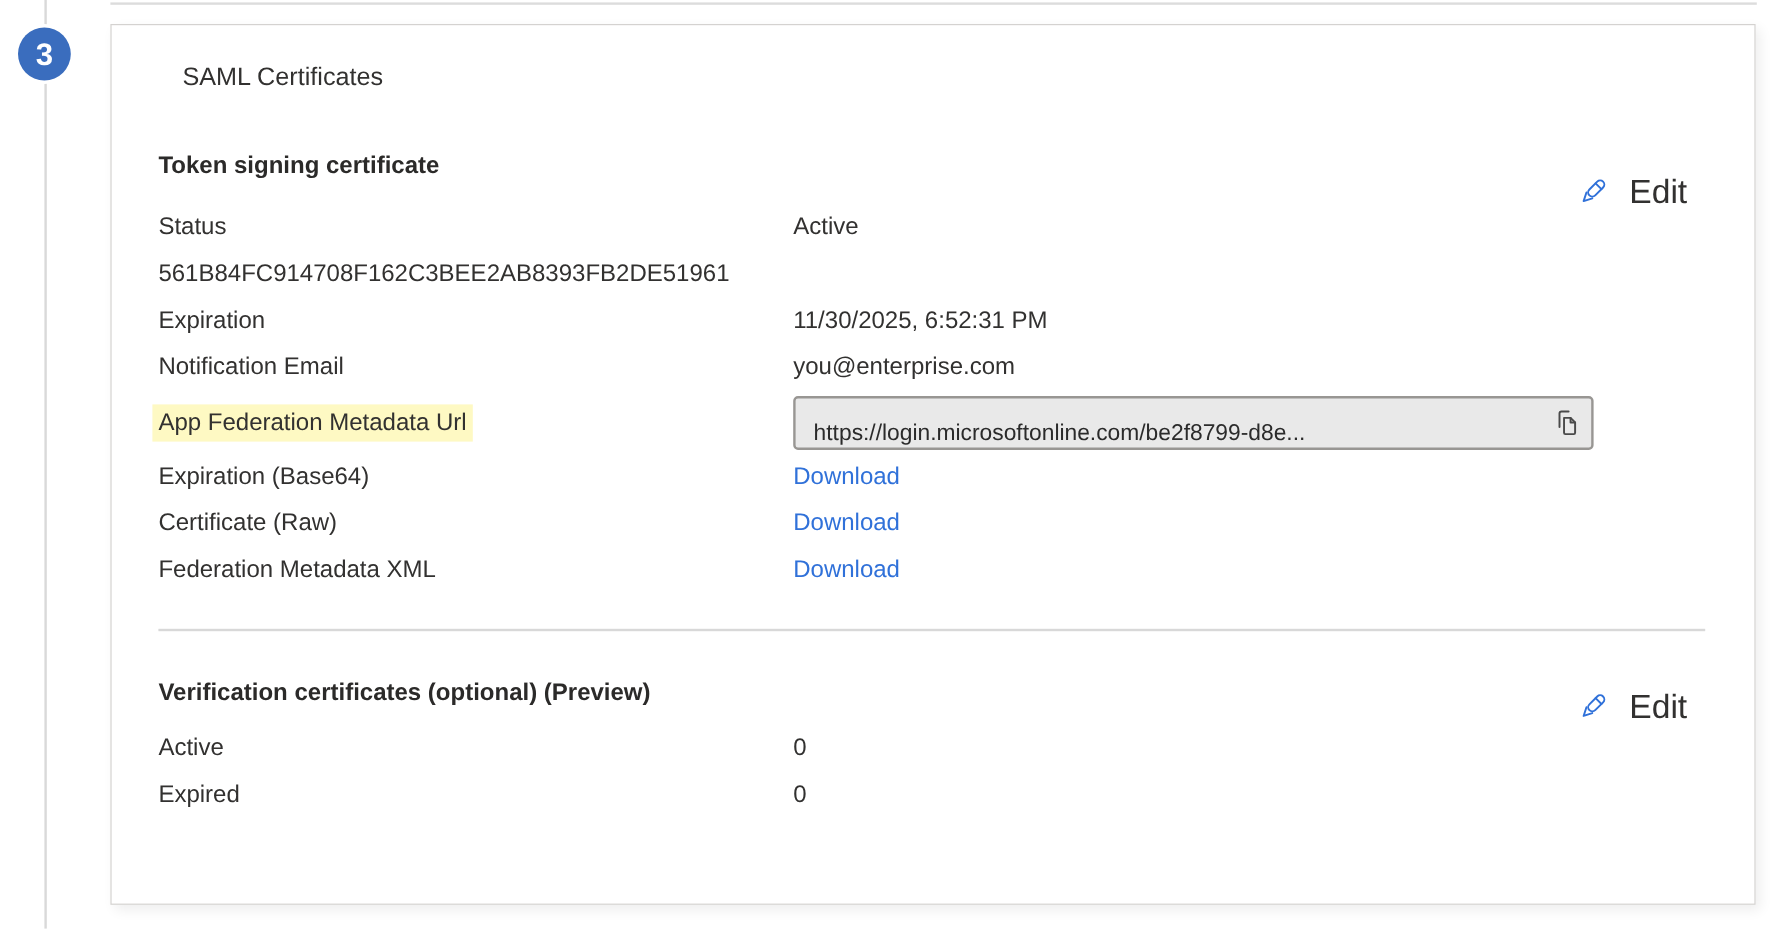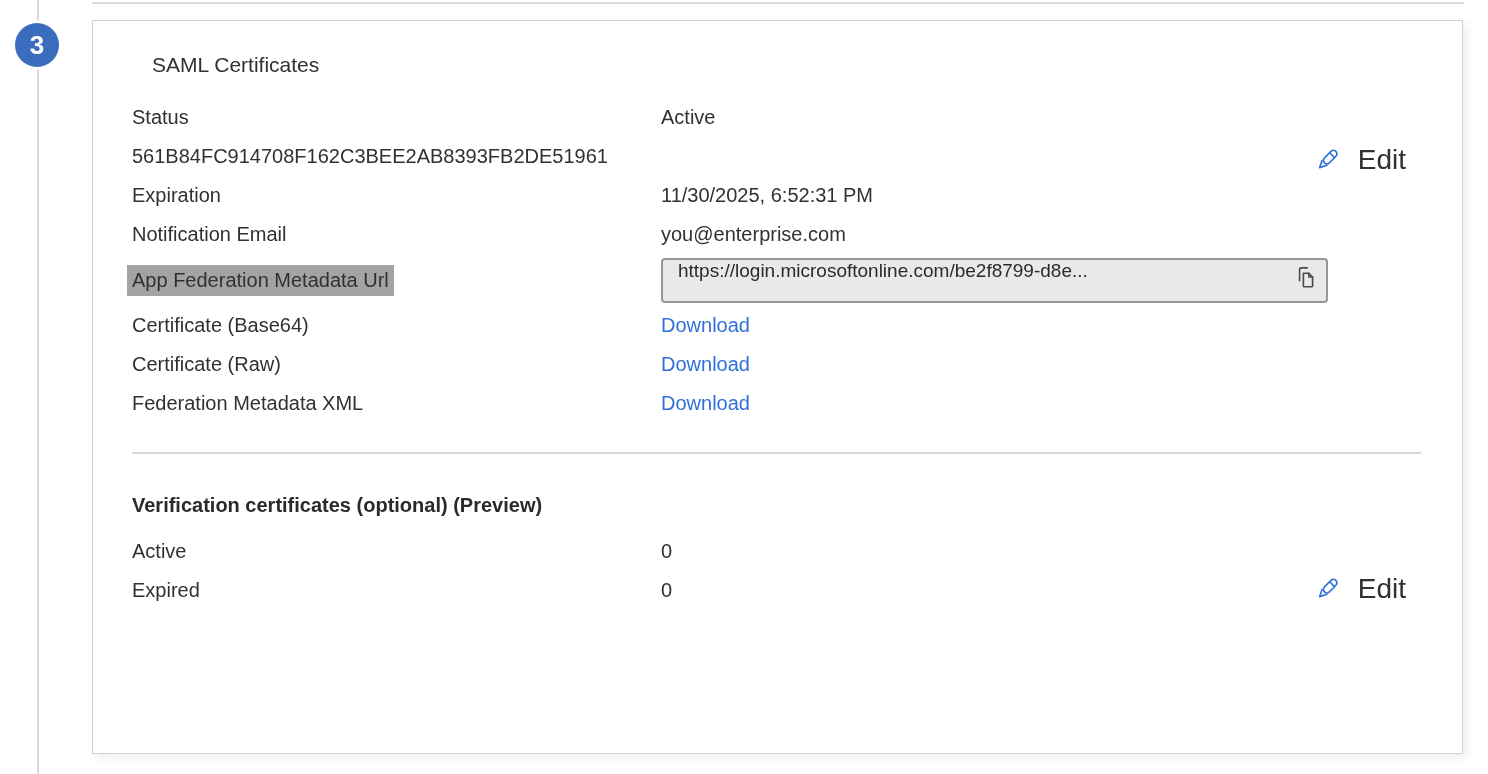--- a/index.html
+++ b/index.html
@@ -52,33 +52,33 @@
     display: flex; align-items: center;
     padding-left: 39px; height: 39px;
     font-size: 20px;
   }
   .row .label { width: 529px; flex: none; color: #323130; }
   .row .value { flex: 1; color: #323130; }
 
   .row-url { height: 52px; }
   .label-highlight {
     display: inline-block;
-    background: #a3a3a3;
+    background: #fef9c3;
     padding: 4px 5px 4px 5px;
     margin-left: -5px;
     text-align: right;
   }
 
   .url-field {
     position: relative;
     width: 667px; height: 45px;
     background: #e9e9e9;
     border: 2px solid #989693;
     border-radius: 4px;
-    display: flex; align-items: flex-start;
+    display: flex; align-items: flex-end;
   }
   .url-input {
     flex: 1; min-width: 0;
     border: none; outline: none; background: transparent;
     font-family: "Liberation Sans", sans-serif;
     font-size: 19px; color: #2b2b2b;
     padding: 0 6px 0 15px;
     text-overflow: ellipsis;
   }
   .copy-btn {
@@ -118,20 +118,21 @@
   <div class="prev-card-edge"></div>
 
   <div class="step-badge">
     <span>3</span>
   </div>
 
   <div class="card">
 
     <div class="card-title">SAML Certificates</div>
 
+    <div class="section-heading heading-1">Token signing certificate</div>
 
     <button class="edit-btn edit-btn-1">
       <span class="icon">
         <svg width="28" height="28" viewBox="0 0 26 26" fill="none" stroke="#3071d9" stroke-width="1.5" stroke-linejoin="round" stroke-linecap="round">
           <g transform="rotate(45 13 13)">
             <rect x="10" y="1.5" width="6.4" height="15" rx="3.2"></rect>
             <line x1="10" y1="6.5" x2="16.4" y2="6.5"></line>
             <path d="M10 16.5 L13.2 22.8 L16.4 16.5"></path>
           </g>
         </svg>
@@ -168,21 +169,21 @@
                   <path d="M10.5 8.5 h5 l3.5 3.5 v8 a1 1 0 0 1 -1 1 h-6.5 a1 1 0 0 1 -1 -1 z"></path>
                   <path d="M15.5 8.5 v3.5 h3.5"></path>
                 </svg>
               </span>
             </button>
           </span>
         </span>
       </div>
 
       <div class="row">
-        <span class="label">Certificate (Base64)</span>
+        <span class="label">Expiration (Base64)</span>
         <span class="value"><a class="link">Download</a></span>
       </div>
       <div class="row">
         <span class="label">Certificate (Raw)</span>
         <span class="value"><a class="link">Download</a></span>
       </div>
       <div class="row">
         <span class="label">Federation Metadata XML</span>
         <span class="value"><a class="link">Download</a></span>
       </div>

